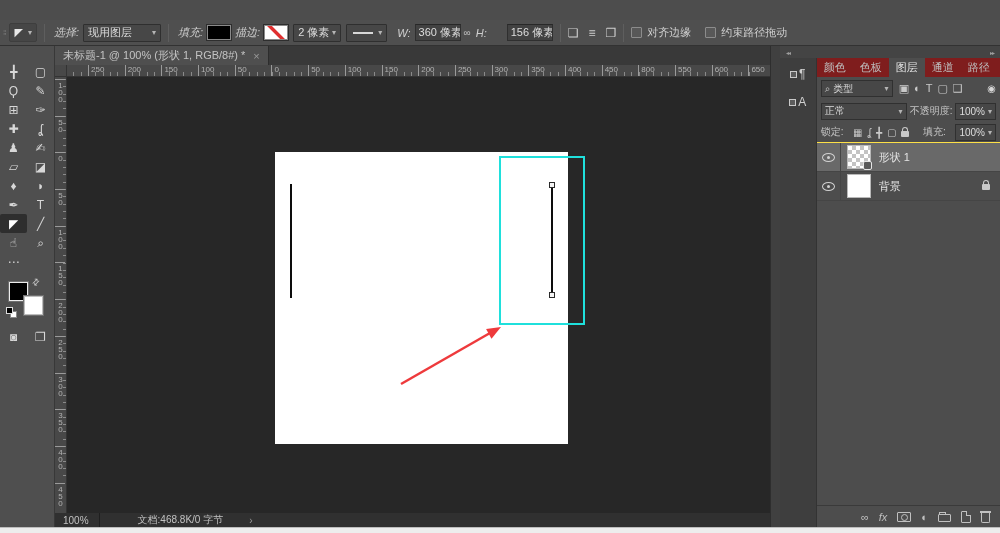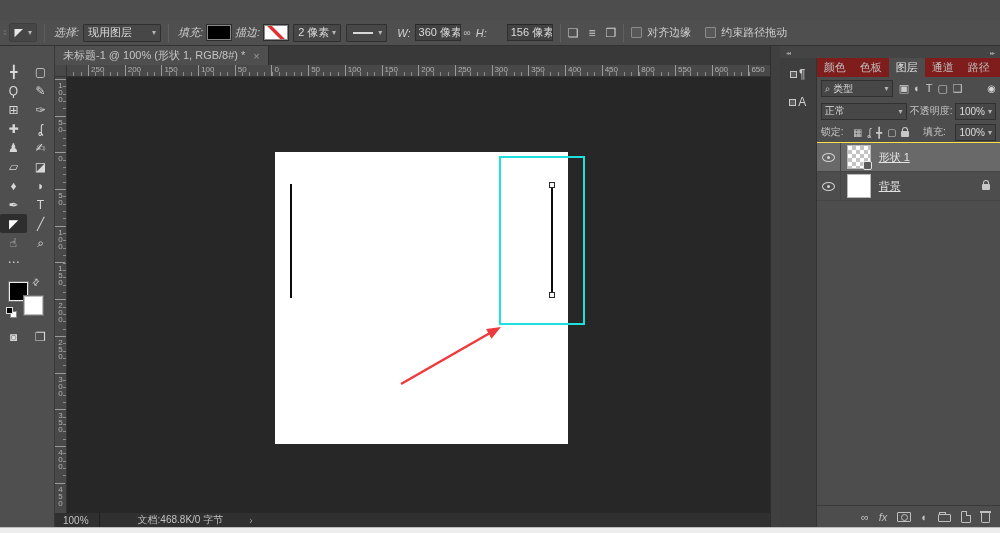--- a/index.html
+++ b/index.html
@@ -140,21 +140,21 @@
   .eye-icon { width:13px; height:9px; border:1px solid #d2d2d2; border-radius:50%; position:relative; }
   .eye-icon::after { content:""; position:absolute; left:4px; top:2px; width:3px; height:3px; background:#d2d2d2; border-radius:50%; }
   .thumb { width:24px; height:24px; margin:0 8px 0 6px; border:1px solid #b9b9b9; position:relative; }
   .thumb.checker { background-color:#fff;
     background-image:linear-gradient(45deg,#c3c3c3 25%,transparent 25%,transparent 75%,#c3c3c3 75%),
                      linear-gradient(45deg,#c3c3c3 25%,transparent 25%,transparent 75%,#c3c3c3 75%);
     background-size:8px 8px; background-position:0 0,4px 4px; }
   .thumb.white { background:#fff; }
   .thumb .badge { position:absolute; right:-2px; bottom:-2px; width:9px; height:9px; background:#5a5a5a;
                   border:1px solid #e6e6e6; border-radius:2px; }
-  .layer-name { white-space:nowrap;text-decoration:underline; }
+  .layer-name { white-space:nowrap; }
   .layer-lock { margin-left:auto; margin-right:10px; }
 
   #lp-spacer { flex:1; min-height:0; }
   #lp-bottom { height:22px; border-top:1px solid #3a3a3a; display:flex; align-items:center; justify-content:flex-end;
                gap:10px; padding-right:10px; color:#bfbfbf; font-size:11px; }
   .fx-icon { font-style:italic; font-size:11px; }
 
   
   .lock-shape { display:inline-block; width:8px; height:6px; background:#c8c8c8; border-radius:1px; position:relative; margin-top:4px; }
   .lock-shape::before { content:""; position:absolute; left:1px; top:-4px; width:4px; height:4px;

